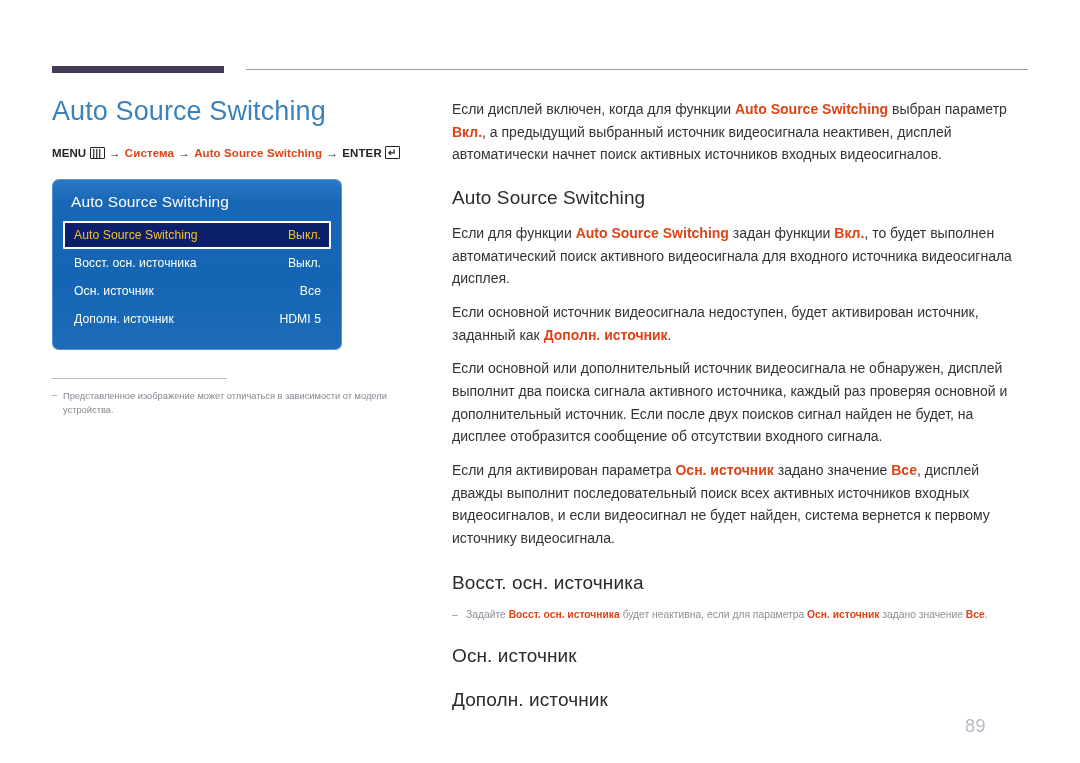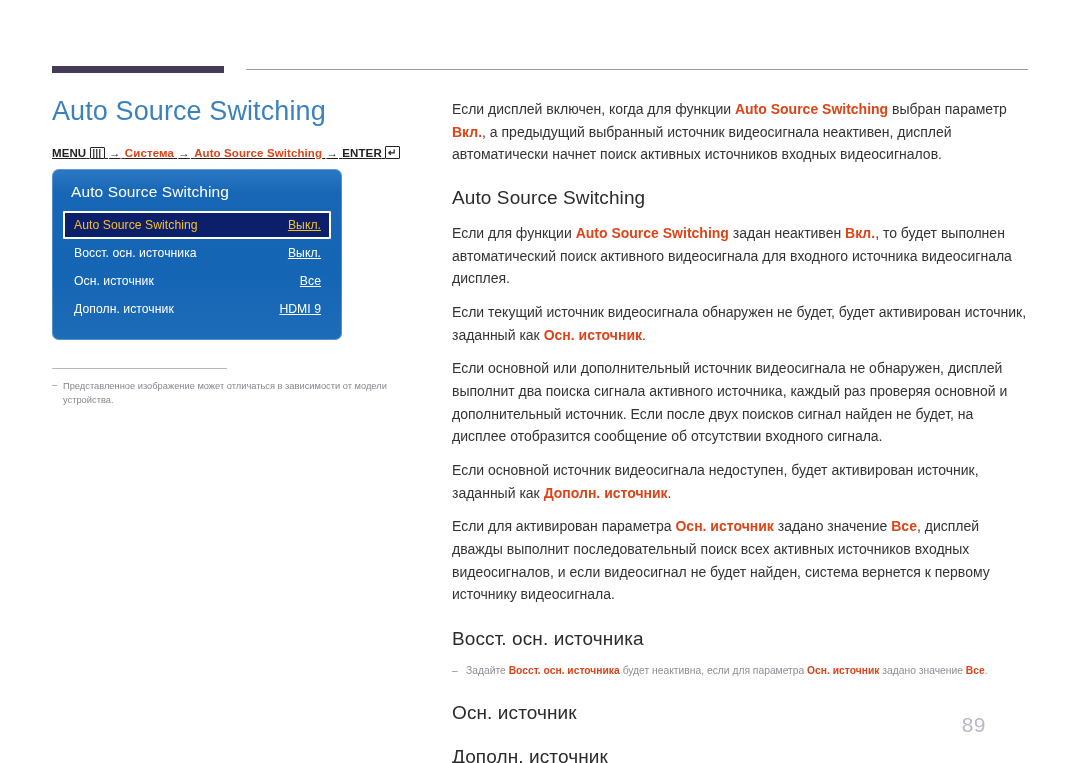--- a/index.html
+++ b/index.html
@@ -43,24 +43,23 @@
     font-weight: 400;
     color: #3b82bd;
     letter-spacing: 0.1px;
     margin: 0 0 19px 0;
     line-height: 1.15;
   }
   .menu-path {
     font-size: 11.5px;
     font-weight: bold;
     color: #222;
-    margin: 0 0 10px 0;
+    margin: 0 0 20px 0;
     white-space: nowrap;
     letter-spacing: 0.1px;
-    text-decoration: underline;
   }
   .menu-path .red { color: #dd4417; }
   .menu-path .arrow { color: #222; font-weight: bold; padding: 0 1px; }
   .glyph-box {
     display: inline-block;
     border: 1.2px solid #222;
     border-radius: 1px;
     padding: 0px 2px 0 2px;
     line-height: 10px;
     font-size: 9px;
@@ -101,21 +100,21 @@
     font-size: 12.2px;
     letter-spacing: 0.05px;
   }
   .osd-row.selected {
     background: #0c1f6b;
     border: 2px solid #ffffff;
     color: #f5c12a;
     padding: 5px 8px 5px 9px;
     border-radius: 1px;
   }
-  .osd-row .val { text-align: left; text-decoration: underline; }
+  .osd-row .val { text-align: left; }
 
   .left-note-rule {
     width: 175px; height: 1px;
     background: #b9b9c4;
     margin: 28px 0 10px 0;
   }
   .left-note {
     font-size: 9.3px;
     color: #86868f;
     line-height: 1.55;
@@ -161,21 +160,21 @@
   }
   .rc-note .dash {
     position: absolute; left: 0; top: 0px;
     color: #8d8d96;
   }
   .rc-note .red { color: #dd4417; font-weight: bold; }
 
   .pagenum {
     position: absolute;
     right: 52px; bottom: 26px;
-    font-size: 21px;
+    font-size: 18px;
     color: #b9b9c6;
     letter-spacing: 0.5px;
   }
 </style>
 </head>
 <body>
 
 <div class="page">
 
   <div class="hdr-bar"></div>
@@ -210,45 +209,44 @@
         <span class="val">Выкл.</span>
       </div>
 
       <div class="osd-row">
         <span>Осн. источник</span>
         <span class="val">Все</span>
       </div>
 
       <div class="osd-row">
         <span>Дополн. источник</span>
-        <span class="val">HDMI 9</span>
+        <span class="val">HDMI 5</span>
       </div>
     </div>
 
     <div class="left-note-rule"></div>
     <div class="left-note">
       <span class="dash">‒</span>
       <span>Представленное изображение может отличаться в зависимости от модели устройства.</span>
     </div>
   </div>
 
   <div class="right-col">
 
     <p class="rc-para"><span>Если дисплей включен, когда для функции </span><span class="red">Auto Source Switching</span><span> выбран параметр </span><span class="red">Вкл.</span><span>, а предыдущий выбранный источник видеосигнала неактивен, дисплей автоматически начнет поиск активных источников входных видеосигналов.</span></p>
 
     <h2 class="rc-h2 first">Auto Source Switching</h2>
 
-    <p class="rc-para"><span>Если для функции </span><span class="red">Auto Source Switching</span><span> задан неактивен </span><span class="red">Вкл.</span><span>, то будет выполнен автоматический поиск активного видеосигнала для входного источника видеосигнала дисплея.</span></p>
-
-    <p class="rc-para"><span>Если текущий источник видеосигнала обнаружен не будет, будет активирован источник, заданный как </span><span class="red">Осн. источник</span><span>.</span></p>
+    <p class="rc-para"><span>Если для функции </span><span class="red">Auto Source Switching</span><span> задан функции </span><span class="red">Вкл.</span><span>, то будет выполнен автоматический поиск активного видеосигнала для входного источника видеосигнала дисплея.</span></p>
+
+
+    <p class="rc-para"><span>Если основной источник видеосигнала недоступен, будет активирован источник, заданный как </span><span class="red">Дополн. источник</span><span>.</span></p>
 
     <p class="rc-para">Если основной или дополнительный источник видеосигнала не обнаружен, дисплей выполнит два поиска сигнала активного источника, каждый раз проверяя основной и дополнительный источник. Если после двух поисков сигнал найден не будет, на дисплее отобразится сообщение об отсутствии входного сигнала.</p>
 
-    <p class="rc-para"><span>Если основной источник видеосигнала недоступен, будет активирован источник, заданный как </span><span class="red">Дополн. источник</span><span>.</span></p>
-
     <p class="rc-para"><span>Если для активирован параметра </span><span class="red">Осн. источник</span><span> задано значение </span><span class="red">Все</span><span>, дисплей дважды выполнит последовательный поиск всех активных источников входных видеосигналов, и если видеосигнал не будет найден, система вернется к первому источнику видеосигнала.</span></p>
 
     <h2 class="rc-h2">Восст. осн. источника</h2>
 
 
     <div class="rc-note"><span class="dash">‒</span><span>Задайте </span><span class="red">Восст. осн. источника</span><span> будет неактивна, если для параметра </span><span class="red">Осн. источник</span><span> задано значение </span><span class="red">Все</span><span>.</span></div>
 
     <h2 class="rc-h2">Осн. источник</h2>
 
 

